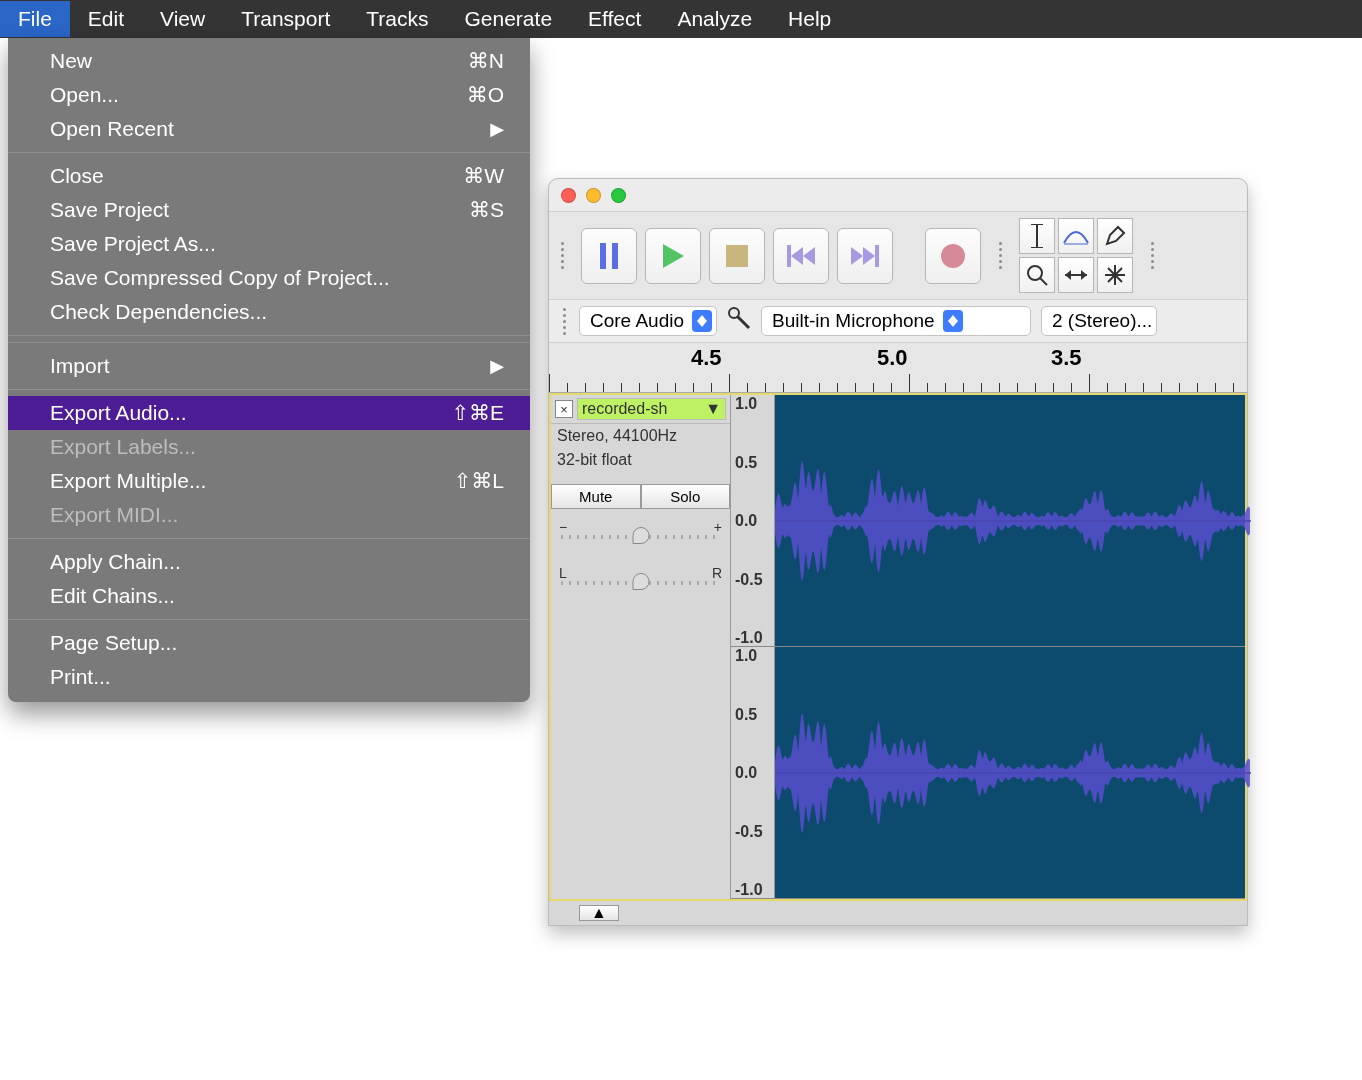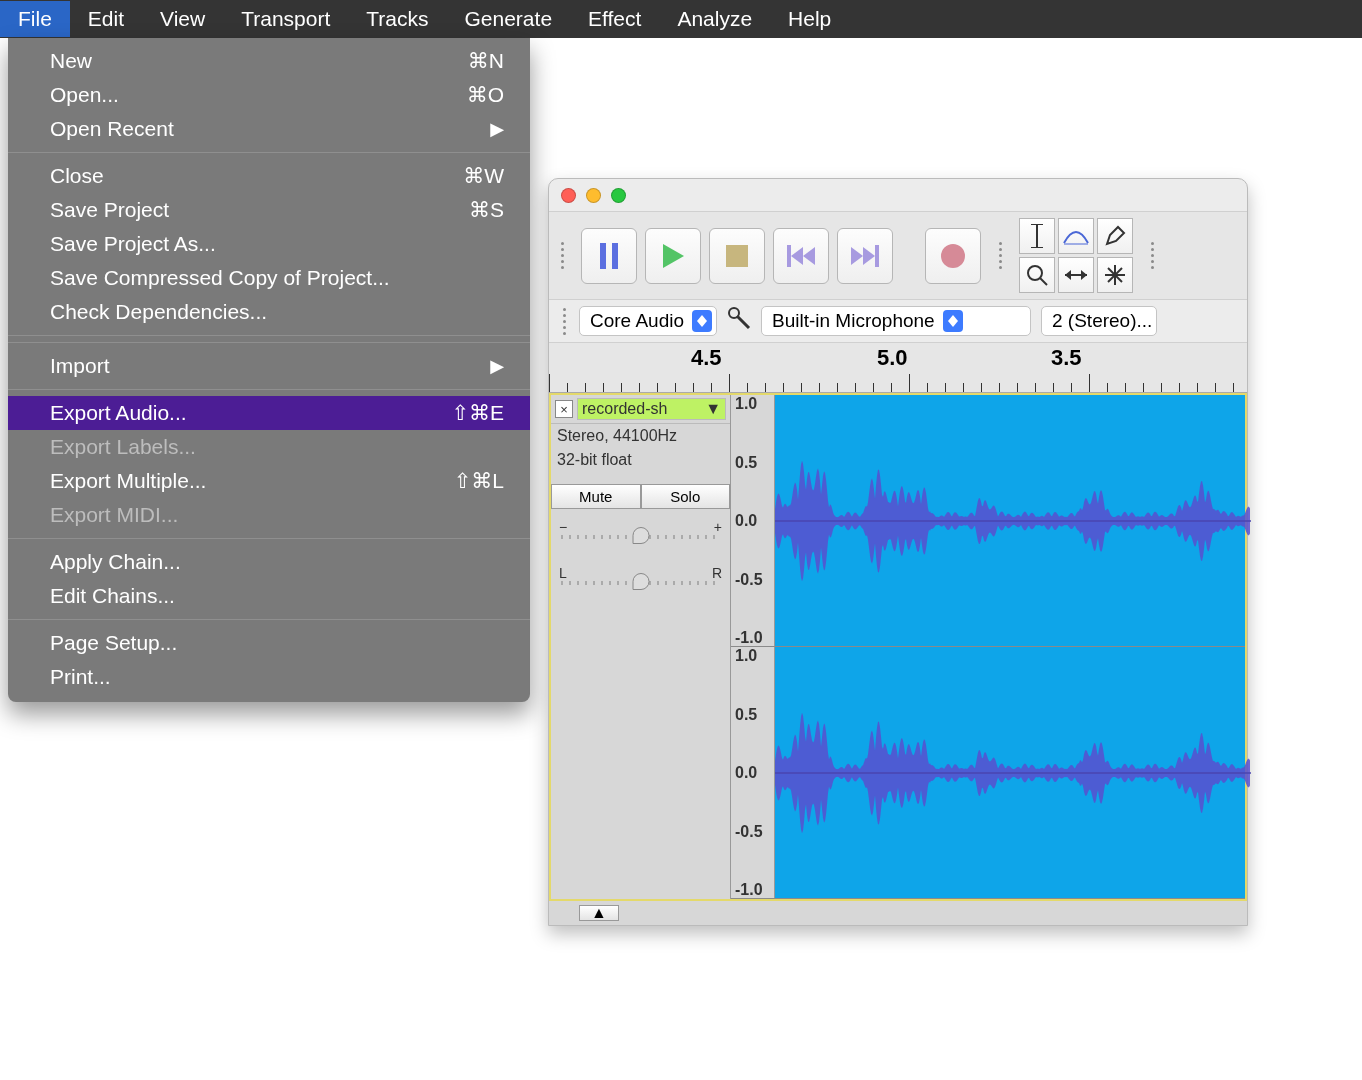--- a/index.html
+++ b/index.html
@@ -80,21 +80,21 @@
   .trackpanel .titlerow { display:flex; align-items:center; gap:4px; padding:3px 4px; border-bottom:1px solid #bbb; }
   .trackpanel .xbtn { width:18px; height:18px; border:1px solid #888; background:#fff; font-size:13px; display:flex; align-items:center; justify-content:center; cursor:pointer; }
   .trackpanel .trackname { flex:1; border:1px solid #bbb; background:#bef264; padding:1px 4px; display:flex; align-items:center; justify-content:space-between; }
   .trackpanel .meta { padding:3px 6px; }
   .trackpanel .ms { display:flex; margin-top:12px; }
   .trackpanel .ms button { flex:1; border:1px solid #999; background:linear-gradient(#fff,#e4e4e4); font-size:15px; padding:3px 0; cursor:pointer; }
   .trackpanel .slider { padding: 10px 8px 2px; font-size:14px; display:flex; justify-content:space-between; position:relative; }
   .trackpanel .slider .bar { position:absolute; left:10px; right:10px; top:26px; height:4px; background:repeating-linear-gradient(90deg,#aaa,#aaa 2px,transparent 2px,transparent 8px); }
   .trackpanel .slider .knob { position:absolute; top:18px; left:50%; transform:translateX(-50%); width:17px; height:17px; border-radius:50% 50% 50% 0; background:#ddd; border:1px solid #888; }
 
-  .waves { flex:1; background:#0ea5e9; position:relative; }
+  .waves { flex:1; background:#0c4a6e; position:relative; }
   .channel { position:relative; border-bottom:1px solid #8a8a8a; }
   .amp { position:absolute; left:0; top:0; bottom:0; width:44px; background:#d7d7d7; border-right:1px solid #999; }
   .amp .lbl { position:absolute; left:4px; font-size:16px; font-weight:600; color:#333; }
   svg.wave { position:absolute; left:44px; top:0; }
   .collapse { height:24px; background:#d7d7d7; display:flex; align-items:center; padding-left:30px; }
   .collapse .tri { width:40px; height:16px; border:1px solid #999; background:linear-gradient(#fff,#e4e4e4); display:flex; align-items:center; justify-content:center; }
 </style>
 </head>
 <body>
 

